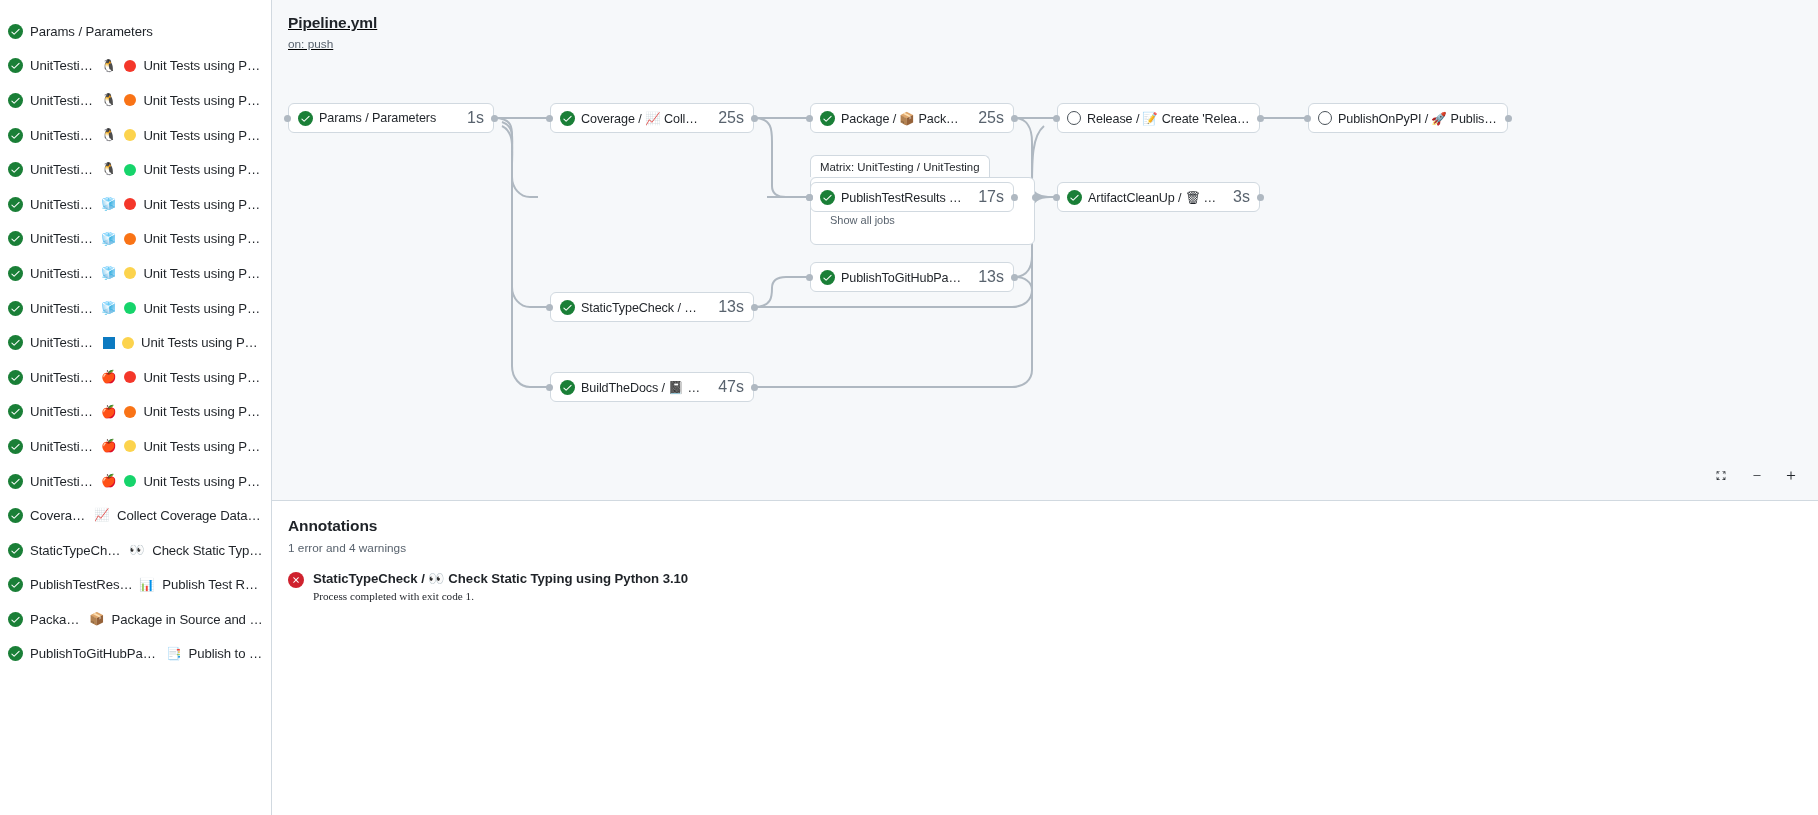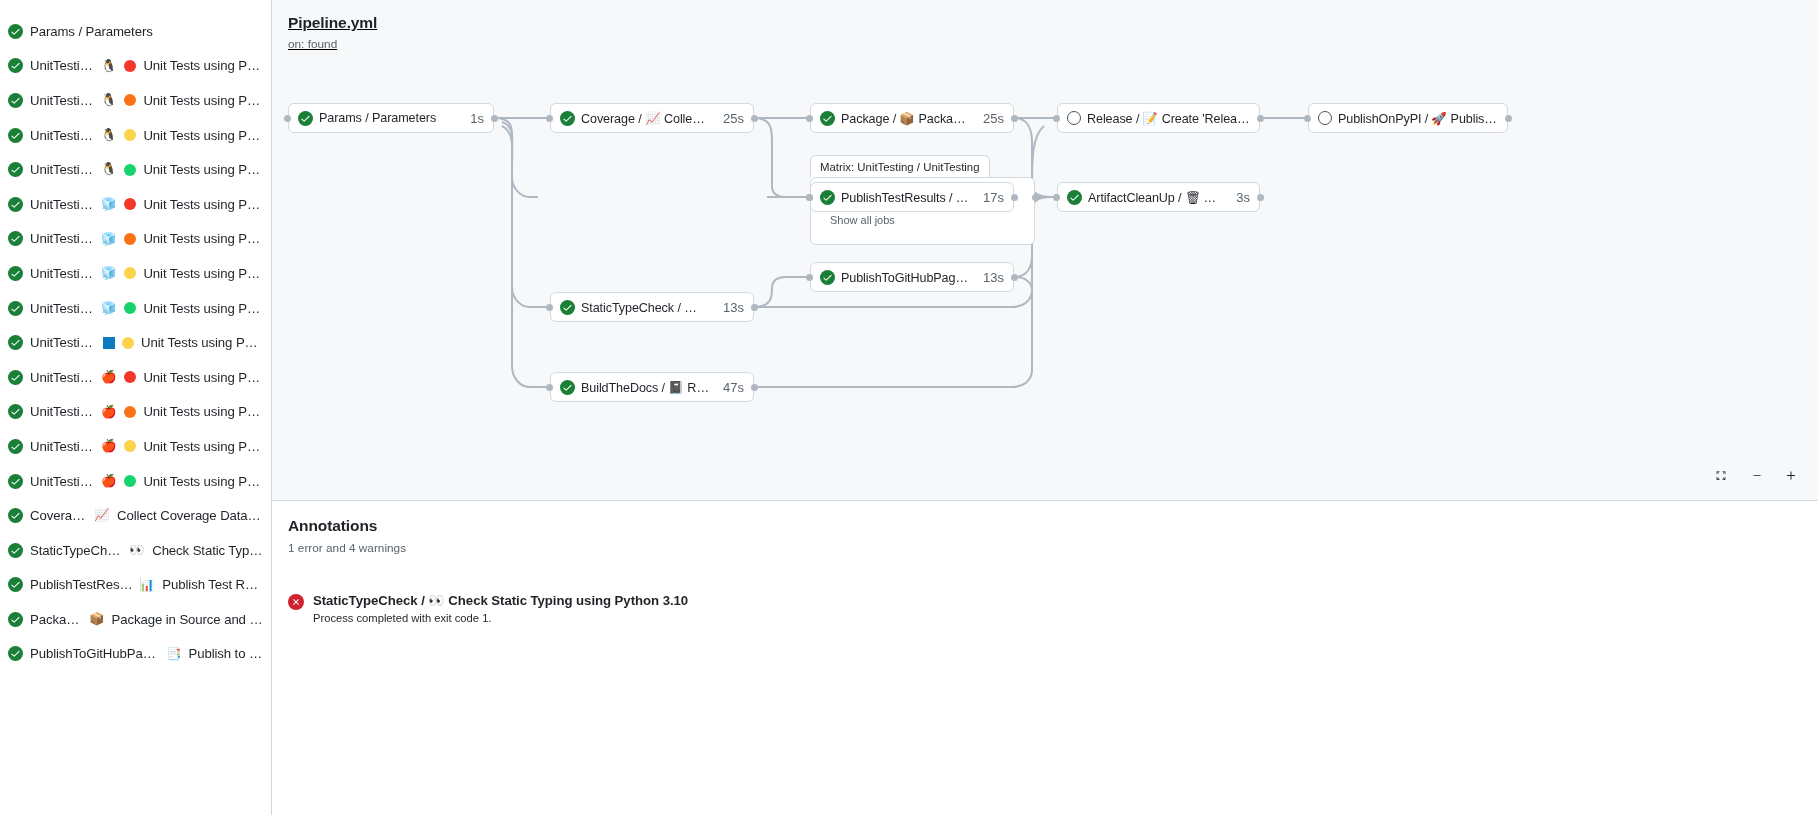--- a/index.html
+++ b/index.html
@@ -97,21 +97,21 @@
     cursor: pointer;
     font-size: 12.6px;
     color: #1f2328;
     z-index: 3;
   }
   .node .nlabel {
     font-size: 12.6px; color: #1f2328;
     overflow: hidden; text-overflow: ellipsis; white-space: nowrap;
     letter-spacing: -0.1px;
   }
-  .node .ndur { font-size: 13px; color: #59636e; margin-left: auto; padding-left: 8px; }
+  .node .ndur { font-size: 16px; color: #59636e; margin-left: auto; padding-left: 8px; }
   
   .pend {
     flex: 0 0 auto;
     width: 14px; height: 14px; border-radius: 50%;
     border: 1.6px solid #4a5259;
     background: transparent;
     display: inline-block;
   }
   
   .handle {
@@ -172,35 +172,35 @@
   .ann-card {
     position: relative;
     margin: 0;
     height: 314px;
     background: #ffffff;
     padding: 16px 21px 0 16px;
     overflow: hidden;
   }
   .ann-title { font-size: 15.5px; font-weight: bold; color: #1f2328; letter-spacing: -0.1px; }
   .ann-sub { font-size: 11.8px; color: #59636e; margin-top: 6px; }
-  .ann-item { display: flex; gap: 9px; margin-top: 38px; }
+  .ann-item { display: flex; gap: 9px; margin-top: 16px; }
   .ann-ico { flex: 0 0 auto; margin-top: 1px; }
   .ann-ico .xcirc {
     width: 16px; height: 16px; border-radius: 50%;
     background: #cf222e; display: flex; align-items: center; justify-content: center;
   }
   .ann-ico .xcirc svg { width: 10px; height: 10px; }
   .ann-ico .warn { width: 17px; height: 16px; display: block; }
   .ann-head {
     font-size: 13.2px; color: #1f2328; font-weight: bold;
     display: flex; align-items: center; gap: 5px;
     letter-spacing: -0.05px;
   }
   .ann-msg {
-    font-family: Liberation Sans, sans-serif;
+    font-family: Liberation Serif, serif;
     font-size: 11.2px; color: #1f2328; margin-top: 4px;
   }
 </style>
 </head>
 <body>
 
 <div class="app">
 
   <aside class="sidebar">
     <div id="job-list">
@@ -406,21 +406,21 @@
           <span class="job-label">Publish to G...</span>
         </div>
       </div>
   </aside>
 
   <main class="main">
 
     <section class="graph-card">
       <div class="graph-head">
         <div class="graph-title">Pipeline.yml</div>
-        <div class="graph-sub">on: found</div>
+        <div class="graph-sub">on: push</div>
       </div>
 
       <svg class="edges" viewBox="0 0 1546 501" preserveAspectRatio="none">
         <g fill="none" stroke="#afb8c1" stroke-width="2">
 
           <path d="M222,118 L278,118"></path>
 
           <path d="M222,118 C242,118 240,130 240,140 L240,177 C240,188 248,197 258,197 L266,197"></path>
 
           <path d="M230,122 C243,126 240,140 240,152 L240,287 C240,298 248,307 258,307 L278,307"></path>

